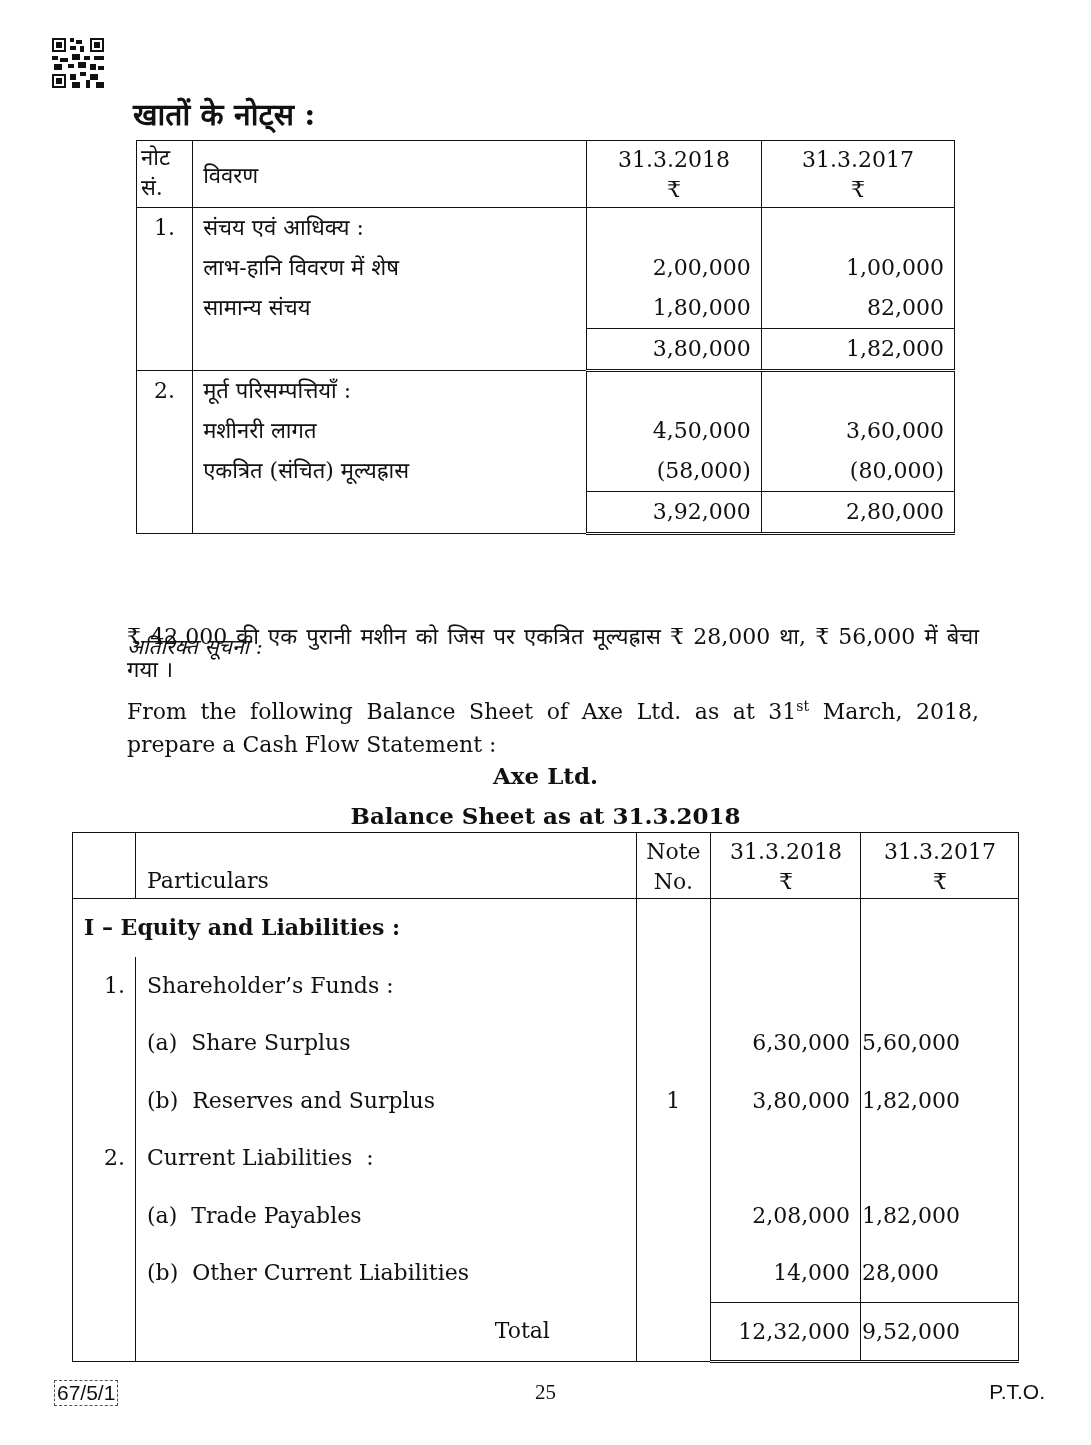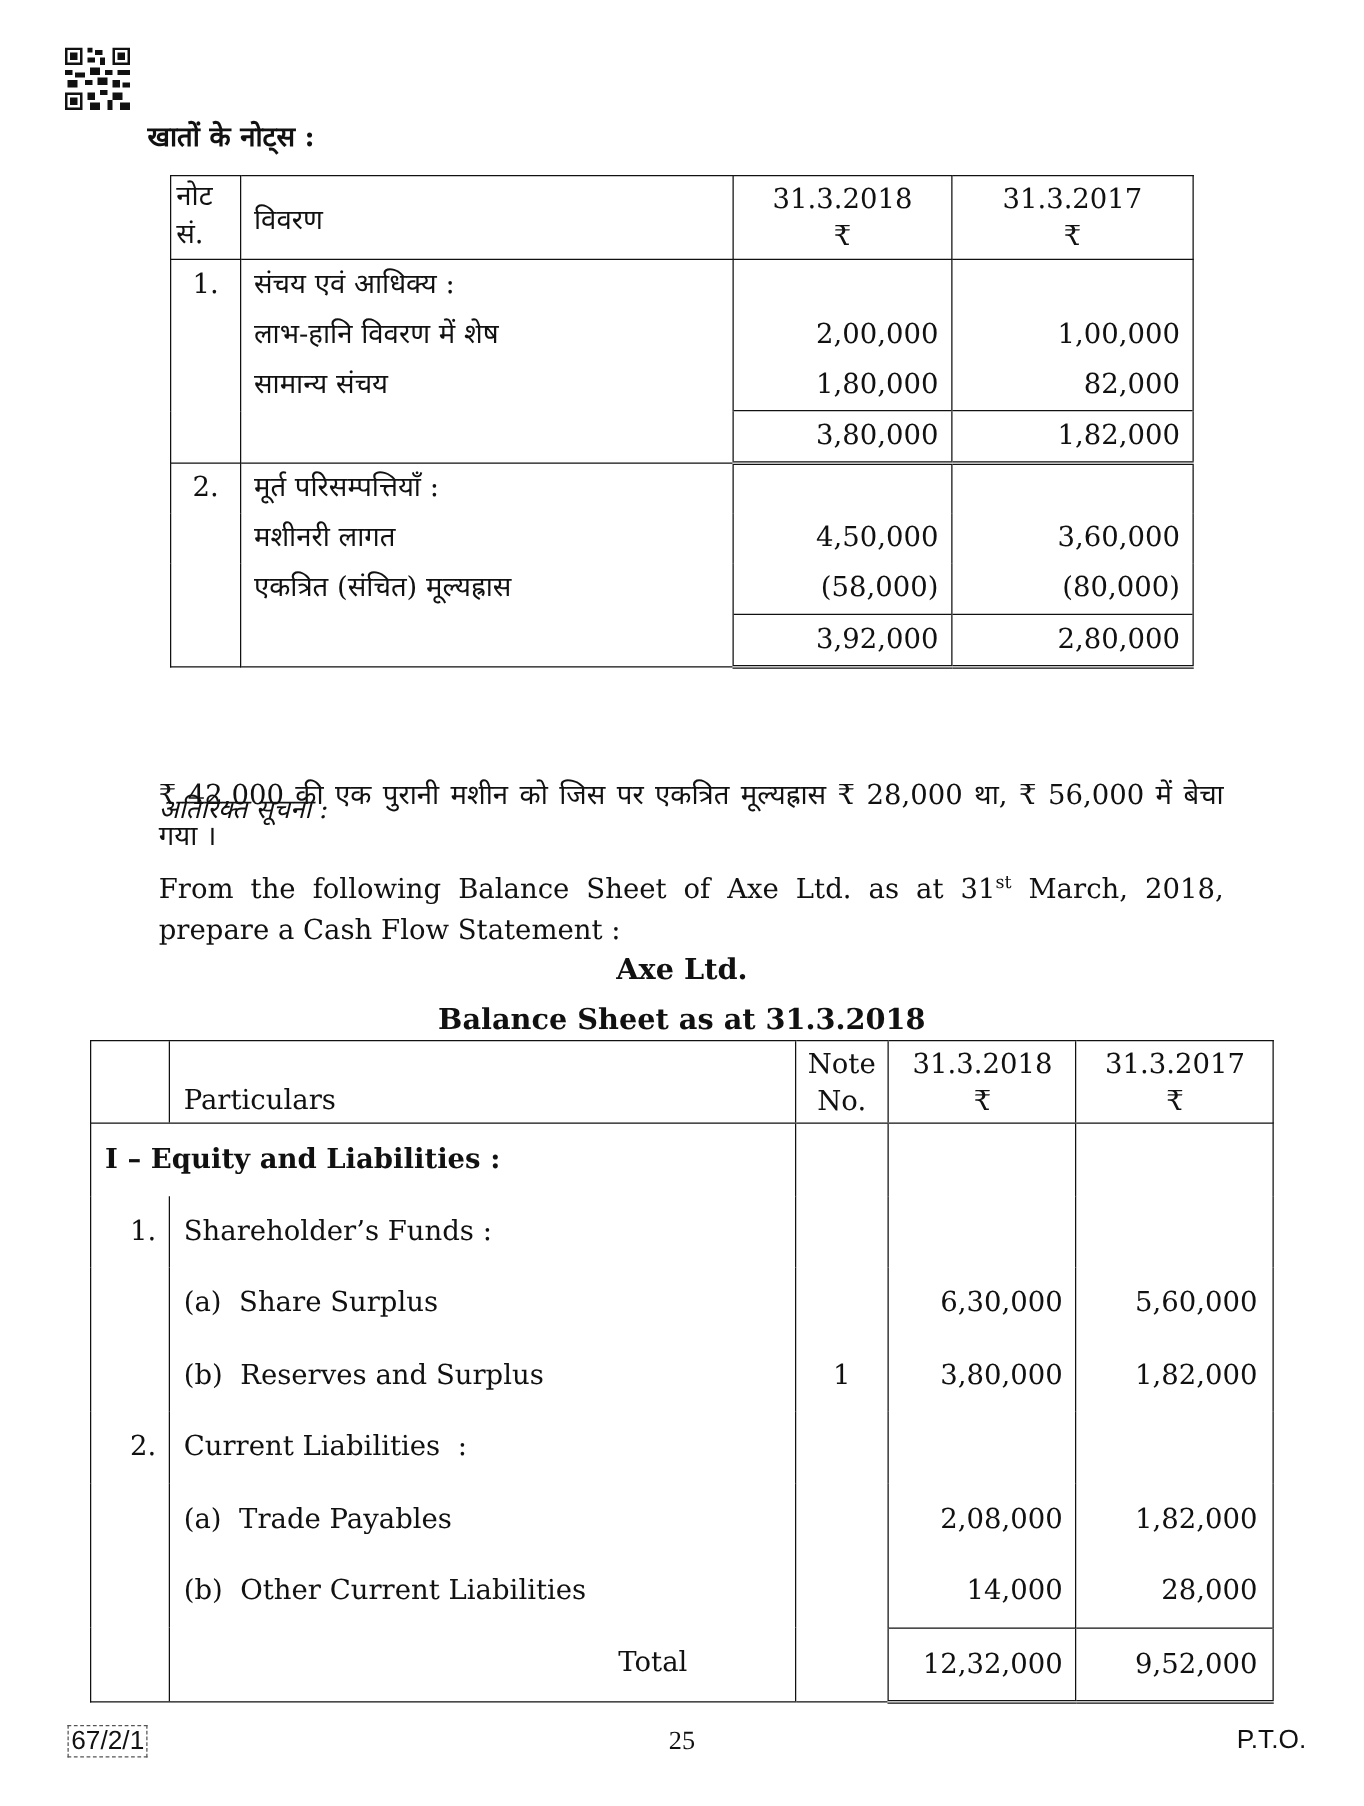--- a/index.html
+++ b/index.html
@@ -1,21 +1,21 @@
 <!DOCTYPE html>
 <html><head>
 <meta charset="utf-8">
 <style>
   html, body { margin: 0; padding: 0; background: #ffffff; }
   body {
     width: 1091px; height: 1445px; position: relative; overflow: hidden;
     font-family: "DejaVu Serif", "Liberation Serif", serif; color: #111;
   }
   .qr { position: absolute; left: 52px; top: 38px; width: 52px; height: 50px; }
-  .notes-heading { position: absolute; left: 118px; top: 93px; font-size: 22px; font-weight: bold; }
+  .notes-heading { position: absolute; left: 133px; top: 93px; font-size: 30px; font-weight: bold; }
 
   table { border-collapse: collapse; }
   
   .notes-table { position: absolute; left: 136px; top: 140px; width: 819px; font-size: 22px; }
   .notes-table td, .notes-table th { border-left: 1.5px solid #111; border-right: 1.5px solid #111; font-weight: normal; vertical-align: top; }
   .notes-table thead th { border-top: 1.5px solid #111; border-bottom: 1.5px solid #111; }
   .c-no { width: 52px; text-align: center; }
   .c-desc { width: 406px; text-align: left; padding-left: 10px; }
   .c-y1 { width: 168px; text-align: right; padding-right: 10px; }
   .c-y2 { width: 188px; text-align: right; padding-right: 10px; }
@@ -35,21 +35,21 @@
 
   .bs-title { position: absolute; left: 0; width: 1091px; text-align: center; font-weight: bold; font-size: 23px; }
   .t1 { top: 762px; } .t2 { top: 802px; text-align: center; }
 
   .bs-table { position: absolute; left: 72px; top: 832px; width: 947px; font-size: 22px; }
   .bs-table td, .bs-table th { font-weight: normal; vertical-align: top; }
   .b-num { width: 62px; text-align: right; padding-right: 10px; border-left: 1.5px solid #111; }
   .b-part { width: 464px; text-align: left; padding-left: 11px; border-left: 1.5px solid #111; }
   .b-note { width: 77px; text-align: center; border-left: 1.5px solid #111; }
   .b-y1 { width: 148px; text-align: right; padding-right: 10px; border-left: 1.5px solid #111; }
-  .b-y2 { width: 160px; text-align: right; padding-right: 12px; border-left: 1.5px solid #111; border-right: 1.5px solid #111; }
+  .b-y2 { width: 160px; padding-right: 12px; border-left: 1.5px solid #111; border-right: 1.5px solid #111; }
   .bs-table thead th { border-top: 1.5px solid #111; border-bottom: 1.5px solid #111; line-height: 30px; padding-top: 4px; }
   .bs-table thead .b-part { vertical-align: bottom; padding-bottom: 2px; }
   .bs-table tbody td { height: 55.5px; line-height: 55px; }
   .sec-row td.sec { border-left: 1.5px solid #111; padding-left: 11px; text-align: left; font-weight: bold; }
   .sec-row .b-note, .sec-row .b-y1, .sec-row .b-y2 { }
   .total-row td.b-y1, .total-row td.b-y2 { border-top: 1.5px solid #111; border-bottom: 3px double #111; }
   .total-row td.b-num, .total-row td.b-part, .total-row td.b-note { border-bottom: 1.5px solid #111; }
   .total-label { text-align: right !important; padding-right: 86px; font-weight: bold; }
 
   .footer { position: absolute; top: 1380px; font-family: "Liberation Sans", sans-serif; font-size: 21px; }
@@ -244,15 +244,15 @@
     <tr class="total-row">
       <td class="b-num"></td>
       <td class="b-part total-label">Total</td>
       <td class="b-note"></td>
       <td class="b-y1">12,32,000</td>
       <td class="b-y2">9,52,000</td>
     </tr>
   </tbody>
 </table>
 
-<div class="footer f-code">67/2/1</div>
+<div class="footer f-code">67/5/1</div>
 <div class="footer f-page">25</div>
 <div class="footer f-pto">P.T.O.</div>
 
 </body></html>

